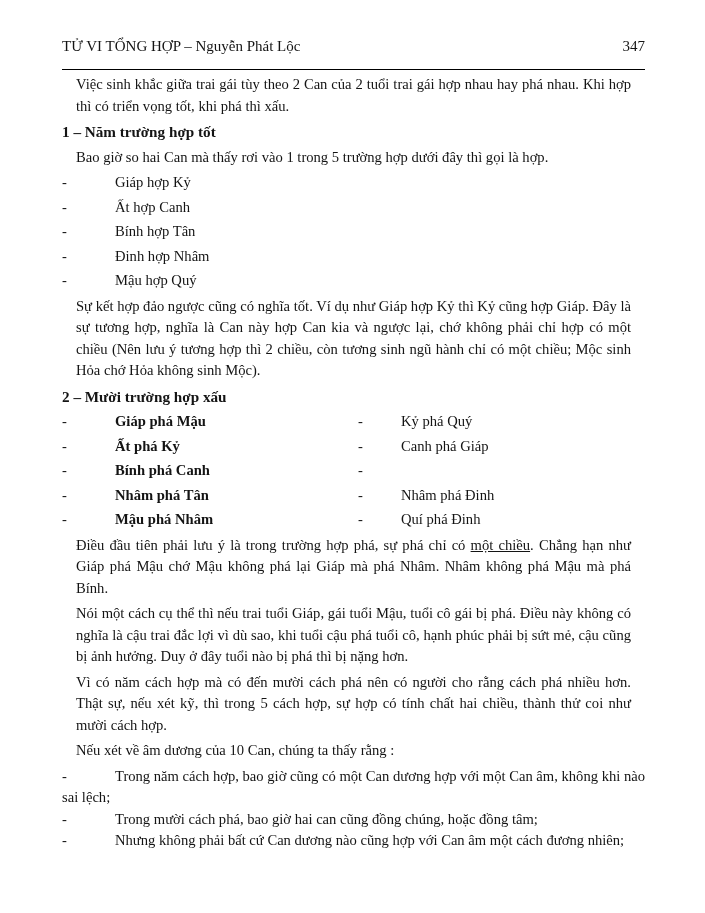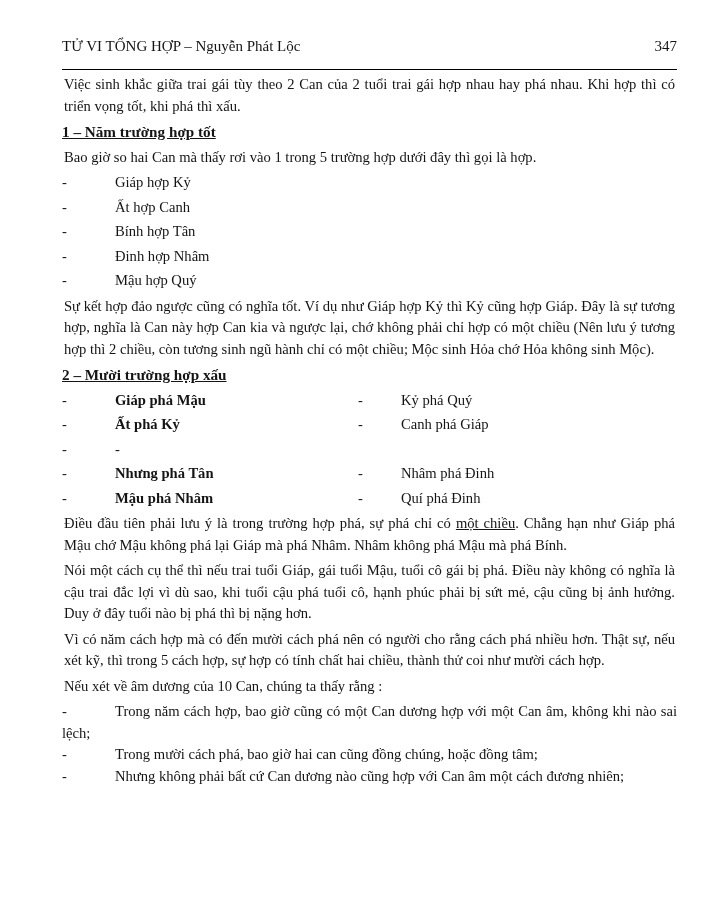--- a/index.html
+++ b/index.html
@@ -11,47 +11,46 @@
     width: 705px;
     height: 913px;
     overflow: hidden;
     font-family: "Liberation Serif", "DejaVu Serif", serif;
     color: #141414;
   }
   .page {
     box-sizing: border-box;
     width: 705px;
     height: 913px;
-    padding: 37px 28px 0 62px;
+    padding: 37px 60px 0 62px;
     background: #ffffff;
   }
   .running-header {
     display: flex;
     justify-content: space-between;
     align-items: baseline;
     font-size: 15px;
     line-height: 18px;
   }
   .rule {
     border: none;
     border-top: 1.6px solid #000000;
     margin: 14px 0 3px 0;
   }
   .para {
-    margin: 4px 2px;
+    margin: 4px 14px;
     font-size: 14.6px;
     line-height: 21.5px;
     text-align: justify;
   }
   .heading {
     margin: 3px 0 4px 0;
     font-size: 15.2px;
     line-height: 21.5px;
     font-weight: bold;
-    text-decoration: underline;
   }
   .list { margin: 3px 0; }
   .li-row {
     display: flex;
     font-size: 14.6px;
     line-height: 21.5px;
     margin-bottom: 3px;
   }
   .dash-col {
     flex: 0 0 53px;
@@ -126,25 +125,26 @@
       <span class="right-text">Kỷ phá Quý</span>
     </div>
     <div class="li-row">
       <span class="dash-col">-</span>
       <span class="left-text">Ất phá Kỷ</span>
       <span class="dash-col2">-</span>
       <span class="right-text">Canh phá Giáp</span>
     </div>
     <div class="li-row">
       <span class="dash-col">-</span>
+      <span class="left-text">Bính phá Canh</span>
       <span class="dash-col2">-</span>
     </div>
     <div class="li-row">
       <span class="dash-col">-</span>
-      <span class="left-text">Nhưng phá Tân</span>
+      <span class="left-text">Nhâm phá Tân</span>
       <span class="dash-col2">-</span>
       <span class="right-text">Nhâm phá Đinh</span>
     </div>
     <div class="li-row">
       <span class="dash-col">-</span>
       <span class="left-text">Mậu phá Nhâm</span>
       <span class="dash-col2">-</span>
       <span class="right-text">Quí phá Đinh</span>
     </div>
   </div>

